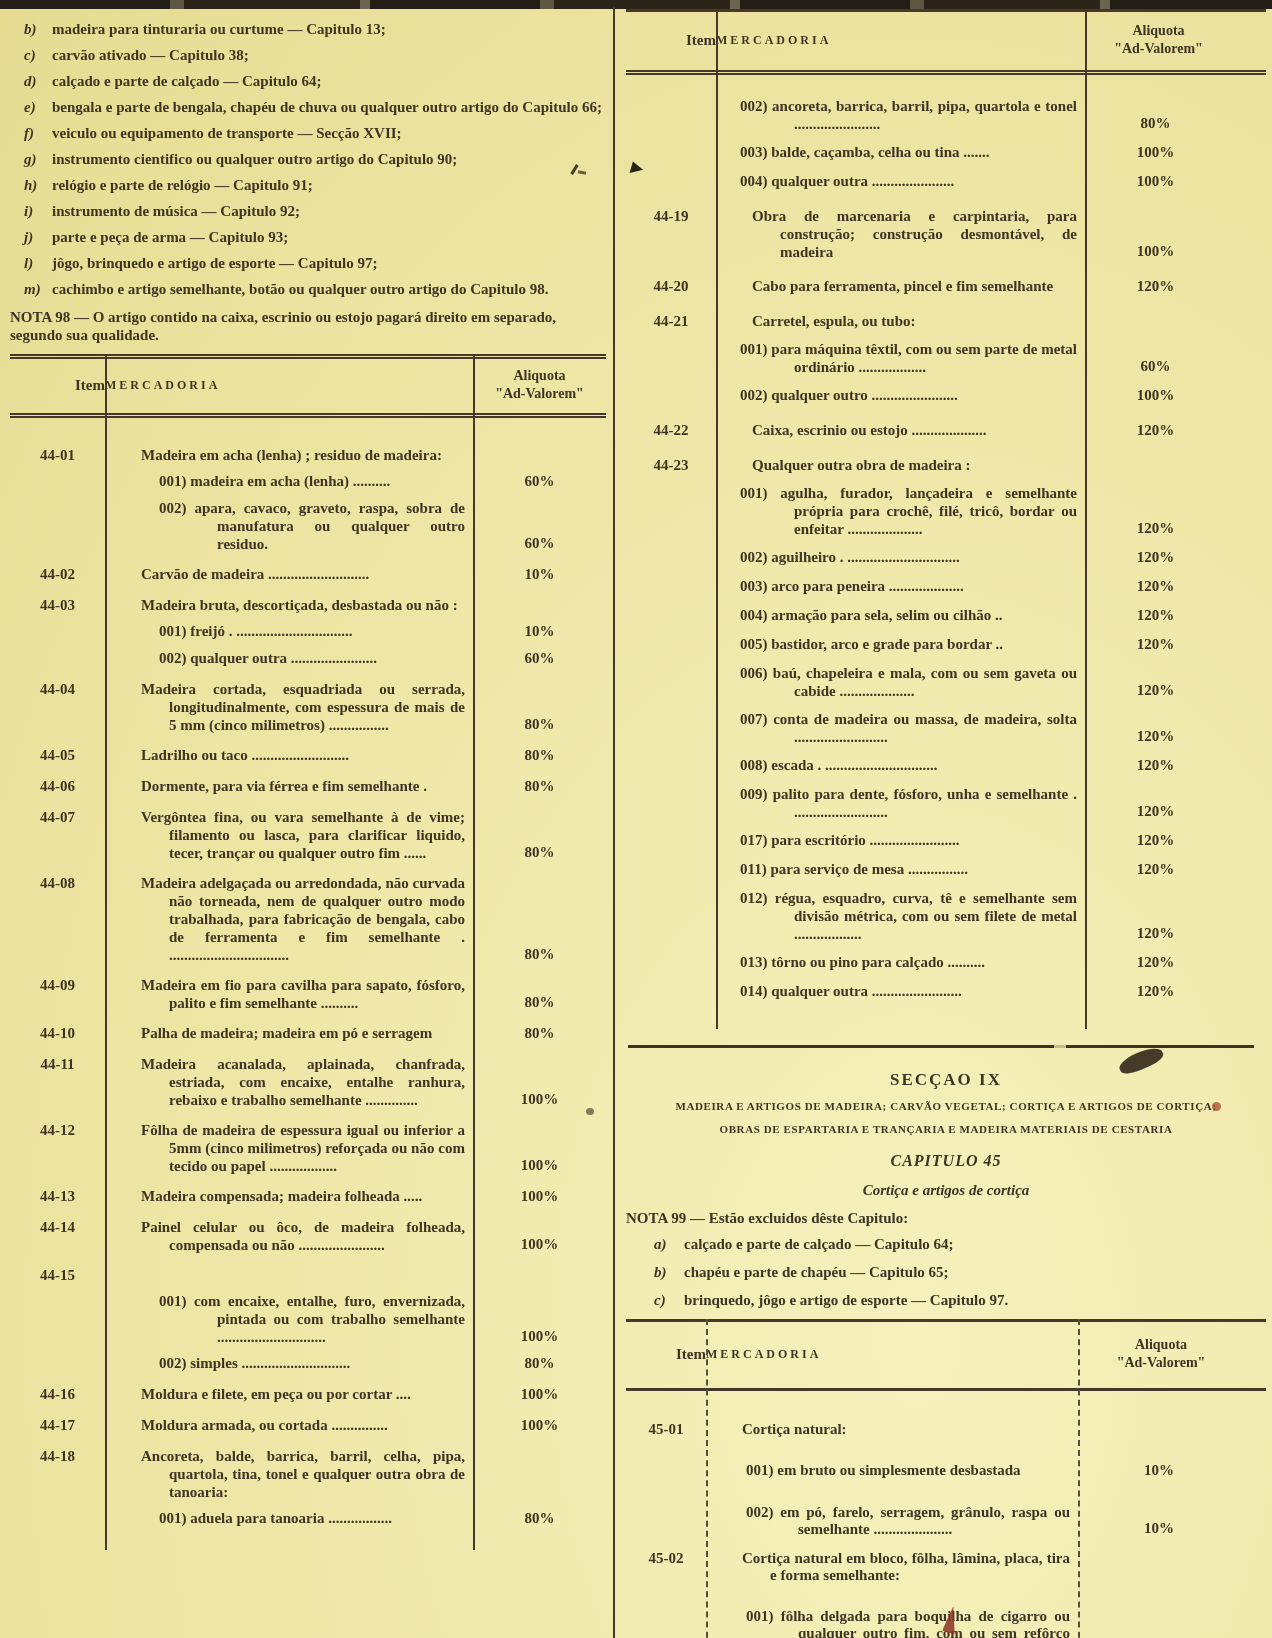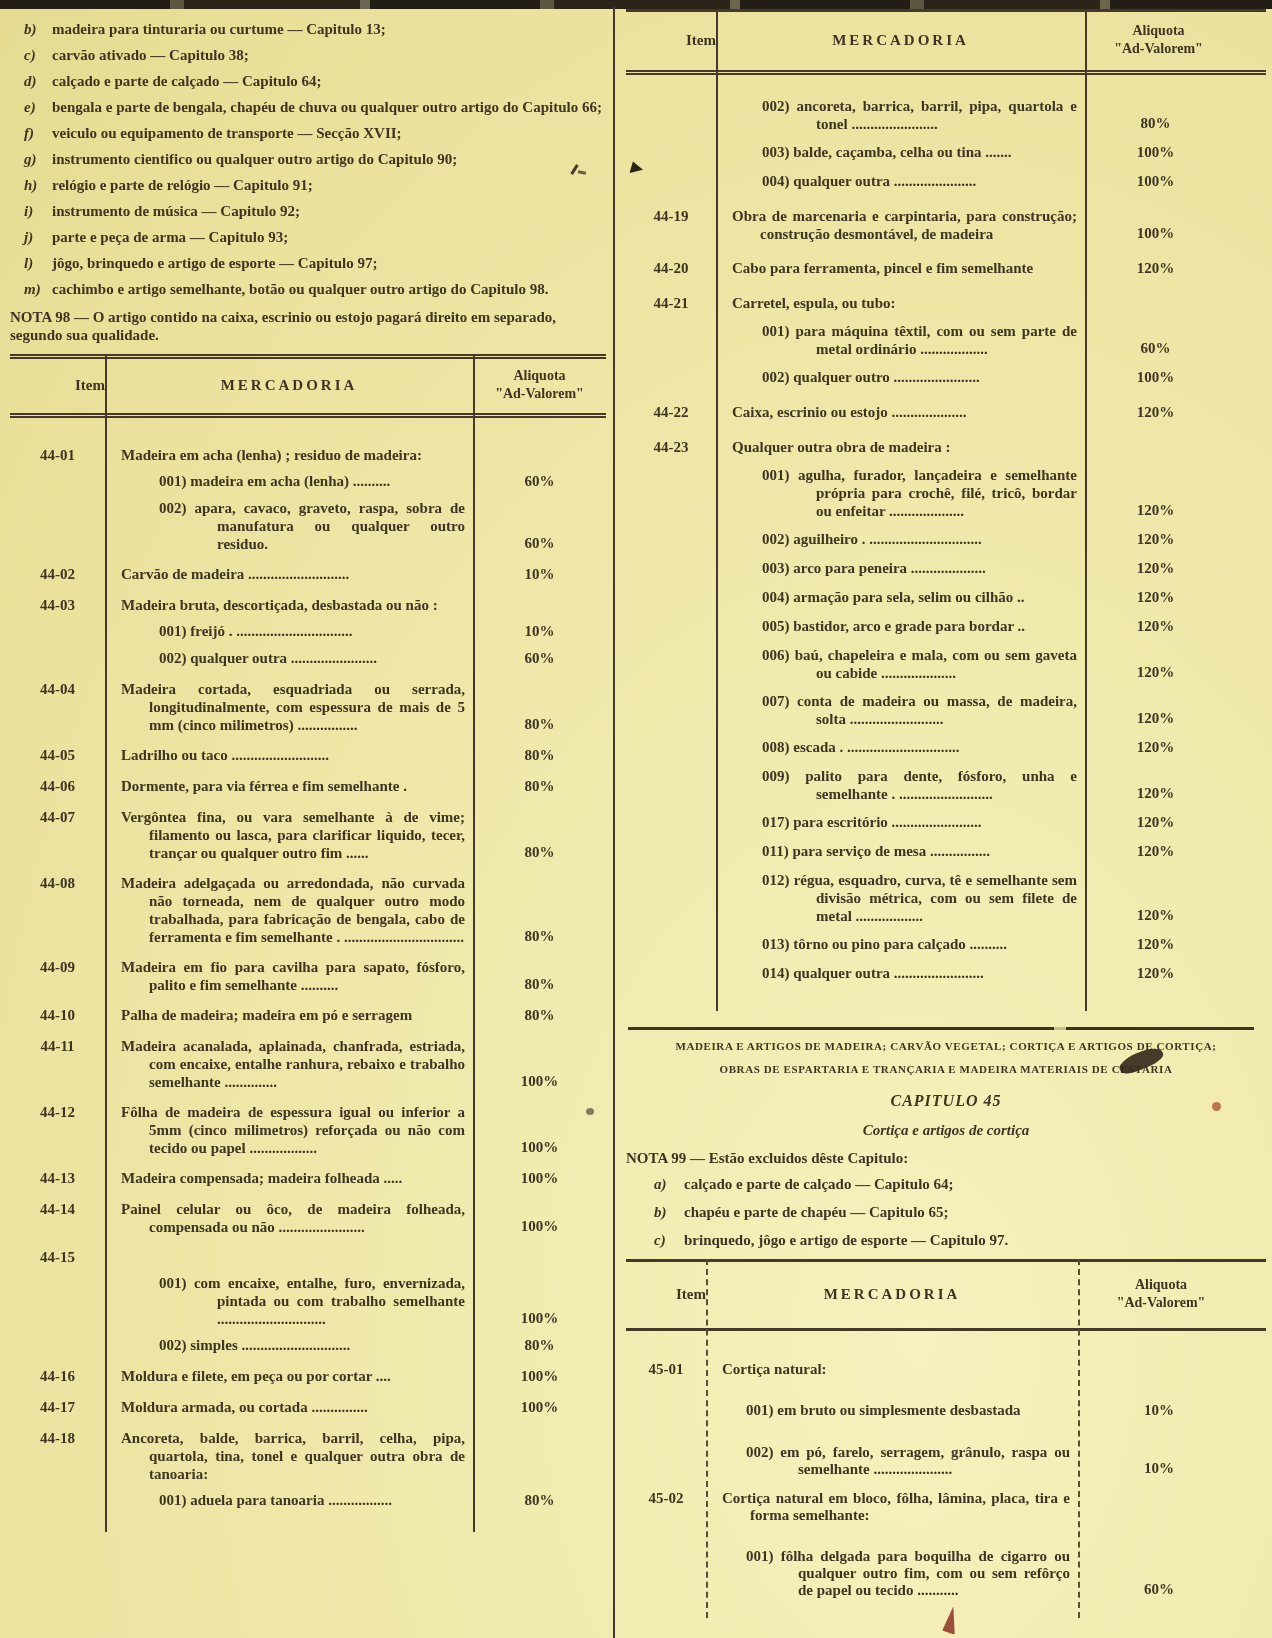--- a/index.html
+++ b/index.html
@@ -32,21 +32,21 @@
   .t-rt  .vl1{left:90px}.t-rt  .vl2{left:459px}
   .t-rb  .vl{width:0;background:none;border-left:2px dashed #5a4c35;}
   .t-rb  .vl1{left:80px}.t-rb  .vl2{left:452px}
 
   .thead{display:flex;align-items:center;}
   .t-left .thead{border-top:5px double #46392a;border-bottom:5px double #46392a;padding:8px 0 10px;}
   .t-rt  .thead{border-top:3px solid #46392a;border-bottom:5px double #46392a;padding:10px 0 12px;}
   .t-rb  .thead{border-top:3px solid #46392a;border-bottom:3px solid #46392a;padding:14px 0 16px;}
   .h-item{text-align:right;font-size:15px;}
   .t-left .h-item{flex:0 0 95px}.t-rt .h-item{flex:0 0 90px}.t-rb .h-item{flex:0 0 80px}
-  .h-merc{flex:1;text-align:center;font-size:15px;letter-spacing:3px;}
+  .h-merc{flex:1;font-size:12px;letter-spacing:3px;}
   .h-aliq{text-align:center;font-size:14px;line-height:18px;}
   .t-left .h-aliq{flex:0 0 133px}
   .t-rt  .h-aliq{flex:0 0 181px;padding-right:34px;box-sizing:border-box;}
   .t-rb  .h-aliq{flex:0 0 188px;padding-right:22px;box-sizing:border-box;}
 
   .tbody{position:relative;}
   .t-left .tbody{padding:28px 0 14px;}
   .t-rt  .tbody{padding:22px 0 18px;}
   .t-rb  .tbody{padding:30px 0 10px;}
 
@@ -54,23 +54,23 @@
   .t-left .trow{margin-bottom:8px;}
   .t-rt  .trow{margin-bottom:10px;}
   .t-rb  .trow{margin-bottom:9px;line-height:17px;margin-top:24px;}
   .trow.main{margin-top:12px;}
   .t-rt .trow.main{margin-top:16px;}
   .trow:first-child{margin-top:0;}
 
   .c-item{text-align:center;}
   .t-left .c-item{flex:0 0 95px}.t-rt .c-item{flex:0 0 90px}.t-rb .c-item{flex:0 0 80px}
   .c-desc{flex:1;box-sizing:border-box;padding-right:8px;text-align:justify;}
-  .c-desc.maind{padding-left:44px;text-indent:-28px;}
+  .c-desc.maind{padding-left:64px;text-indent:-28px;}
   .t-left .c-desc.sub{padding-left:112px;text-indent:-58px;}
-  .t-rt  .c-desc.sub{padding-left:100px;text-indent:-54px;}
+  .t-rt  .c-desc.sub{padding-left:78px;text-indent:-54px;}
   .t-rb  .c-desc.sub{padding-left:92px;text-indent:-52px;}
   .c-rate{display:flex;align-items:flex-end;justify-content:center;box-sizing:border-box;padding-bottom:1px;}
   .t-left .c-rate{flex:0 0 133px}
   .t-rt  .c-rate{flex:0 0 181px;padding-right:40px;}
   .t-rb  .c-rate{flex:0 0 188px;padding-right:26px;}
 
   
   .sect-sep{height:3px;margin:16px 12px 0 2px;
     background:linear-gradient(90deg,#3e3321 0 68%, rgba(62,51,33,.25) 68% 70%, #3e3321 70% 100%);}
   .sect{text-align:center;}
@@ -428,20 +428,21 @@
             <div class="c-item"></div>
             <div class="c-desc sub"><span class="subnum">014)</span> qualquer outra ........................</div>
             <div class="c-rate">120%</div>
           </div>
         </div>
     </div>
 
     <div class="sect-sep"></div>
 
     <div class="sect">
+      <div class="sect-title">SECÇAO IX</div>
       <div class="sect-sub">MADEIRA E ARTIGOS DE MADEIRA; CARVÃO VEGETAL; CORTIÇA E ARTIGOS DE CORTIÇA;</div>
       <div class="sect-sub">OBRAS DE ESPARTARIA E TRANÇARIA E MADEIRA MATERIAIS DE CESTARIA</div>
       <div class="cap-title">CAPITULO 45</div>
       <div class="cap-sub">Cortiça e artigos de cortiça</div>
       <div class="nota99wrap">
         <p class="nota"><span>NOTA 99</span> <span>— Estão excluidos dêste Capitulo:</span></p>
         <div id="nota99-list">
             <div class="intro-item">
               <span class="ltr">a)</span>
               <span class="itxt">calçado e parte de calçado — Capitulo 64;</span>

